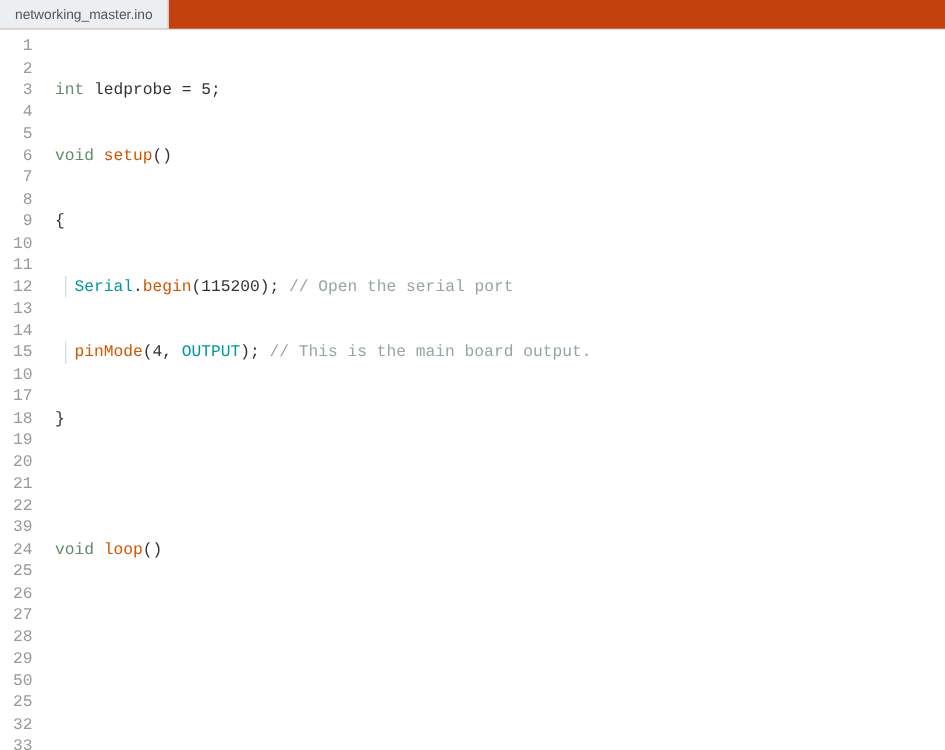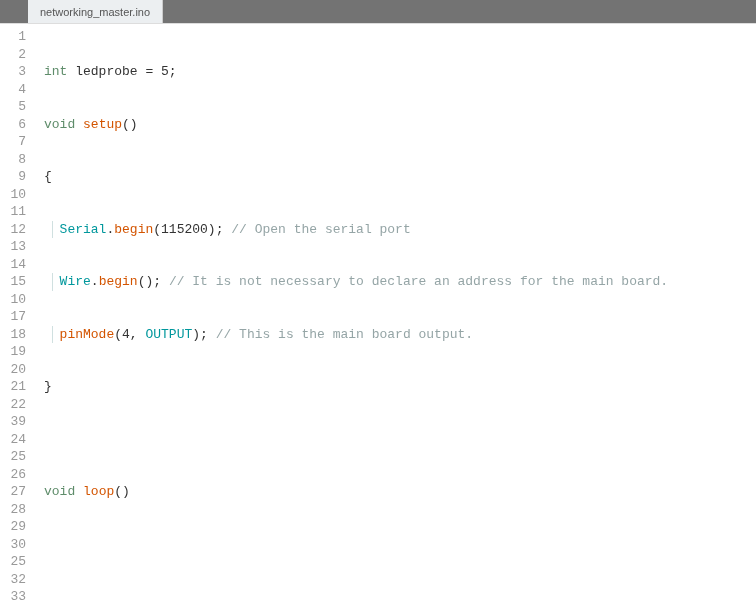--- a/index.html
+++ b/index.html
@@ -5,26 +5,25 @@
     * { margin: 0; padding: 0; box-sizing: border-box; }
     body {
       font-family: Consolas, 'Courier New', monospace;
       font-size: 13px;
       background: #ffffff;
       width: 756px;
       height: 600px;
       overflow: hidden;
     }
     .tab-bar {
-      background: #737373;
+      background: #c2410c;
       height: 24px;
       display: flex;
       align-items: center;
       border-bottom: 1px solid #ddd;
-      padding-left: 28px;
     }
     .tab {
       background: #eceff1;
       padding: 4px 12px;
       font-size: 11px;
       color: #555;
       font-family: Arial, sans-serif;
       border-right: 1px solid #ccc;
       height: 100%;
       display: flex;
@@ -102,31 +101,30 @@
       <div>20</div>
       <div>21</div>
       <div>22</div>
       <div>39</div>
       <div>24</div>
       <div>25</div>
       <div>26</div>
       <div>27</div>
       <div>28</div>
       <div>29</div>
-      <div>30</div>
+      <div>50</div>
       <div>25</div>
       <div>32</div>
       <div>33</div>
     </div>
   <div class="code">
     <div class="code-line"><span class="kw-pre">int</span> <span>ledprobe</span><span> = </span><span class="number">5</span><span>;</span></div>
     <div class="code-line"><span class="kw-pre">void</span> <span class="kw-func">setup</span><span>()</span></div>
     <div class="code-line"><span>{</span></div>
     <div class="code-line"><span class="guide g1"></span>  <span class="kw-type">Serial</span><span>.</span><span class="kw-func">begin</span><span>(115200);</span> <span class="comment">// Open the serial port</span></div>
-    <div class="code-line"><span class="guide g1"></span>  <span class="kw-type">Wire</span><span>.</span><span class="kw-func">begin</span><span>();</span> <span class="comment">// It is not necessary to declare an address for the main board.</span></div>
     <div class="code-line"><span class="guide g1"></span>  <span class="kw-func">pinMode</span><span>(4, </span><span class="kw-const">OUTPUT</span><span>);</span> <span class="comment">// This is the main board output.</span></div>
     <div class="code-line"><span>}</span></div>
     <div class="code-line"></div>
     <div class="code-line"><span class="kw-pre">void</span> <span class="kw-func">loop</span><span>()</span></div>
     
     
     
     
     
     

